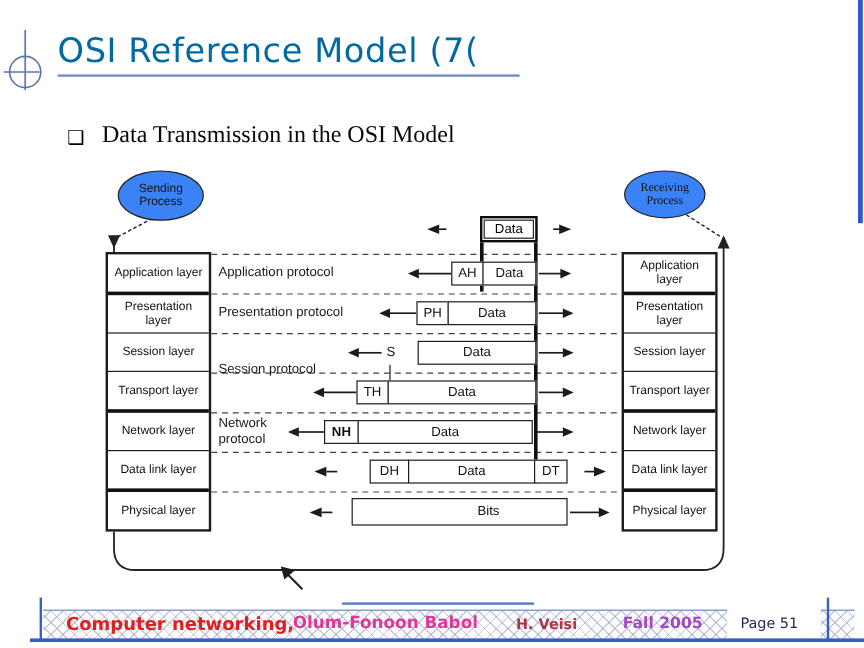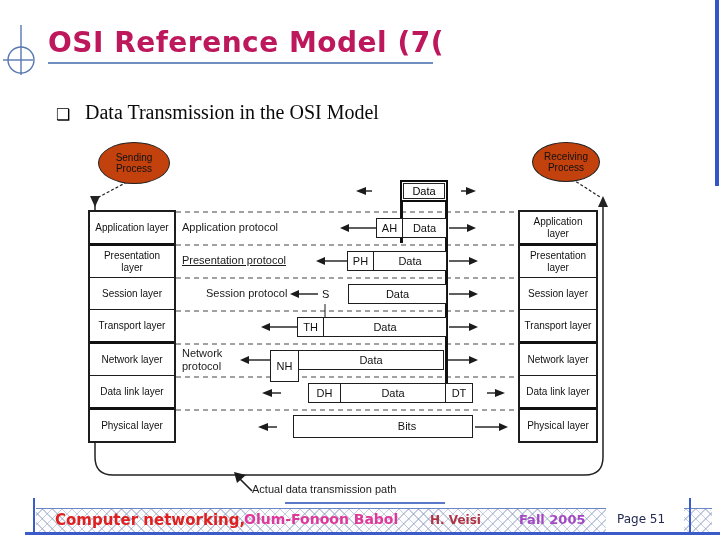--- a/index.html
+++ b/index.html
@@ -4,31 +4,31 @@
 <style>
   html,body{margin:0;padding:0;background:#888;}
   .page{position:relative;width:720px;height:540px;background:#fff;overflow:hidden;
         font-family:"Liberation Sans",sans-serif;margin:0 auto;}
   
   .edge-line{position:absolute;left:715px;top:0;width:4px;height:186px;background:#3456c8;}
   
   .compass{position:absolute;left:0;top:20px;}
   
   .title{position:absolute;left:48px;top:26px;font-family:"DejaVu Sans",sans-serif;
-         font-weight:bold;font-size:28px;color:#be185d;letter-spacing:.5px;}
+         font-weight:normal;font-size:28px;color:#0369a1;letter-spacing:.5px;}
   .title-rule{position:absolute;left:48px;top:62px;width:385px;height:2px;background:#6f8fc0;}
   
   .bullet-glyph{position:absolute;left:56px;top:105px;font-size:16px;color:#000;}
   .bullet-text{position:absolute;left:85px;top:101px;font-family:"Liberation Serif",serif;
                font-size:20px;color:#0a0a0a;}
   .box{position:absolute;background:#fff;border:1.4px solid #1d1d1d;box-sizing:border-box;
        display:flex;align-items:center;justify-content:center;font-size:11px;color:#111;
        line-height:1;}
   .thickline{position:absolute;background:#111;}
-  .ellipse{position:absolute;border:1.6px solid #222;border-radius:50%;background:#c2410c;
+  .ellipse{position:absolute;border:1.6px solid #222;border-radius:50%;background:#3b82f6;
            display:flex;align-items:center;justify-content:center;text-align:center;
            font-size:10px;line-height:1.15;color:#111;z-index:4;}
   .stack{position:absolute;width:88px;border:2px solid #1d1d1d;background:#fff;
          display:flex;flex-direction:column;box-sizing:border-box;z-index:3;}
   .stack.right{width:80px;}
   .stack .row{height:31px;display:flex;align-items:center;justify-content:center;
               text-align:center;font-size:10px;line-height:1.15;color:#111;
               border-top:1px solid #1d1d1d;padding:0 2px;}
   .stack .row:first-child{border-top:none;}
   .stack .row.thick{border-top:3px solid #111;}
@@ -137,21 +137,21 @@
       <polygon points="356,191 366,187 366,195"></polygon>
         <polygon points="476,191 466,187 466,195"></polygon>
     </g>
     <g>
       <line x1="252" y1="491" x2="240" y2="479" stroke="#1b1b1b" stroke-width="1.6"></line>
       <polygon points="234,472 237,483 246,475" fill="#1b1b1b"></polygon>
     </g>
   </svg>
 
   <div class="ellipse" style="left:98px;top:142px;width:70px;height:40px;">Sending Process</div>
-  <div class="ellipse" style="left:532px;top:142px;width:66px;height:38px;">Receiving Process</div>
+  <div class="ellipse" style="left:520px;top:142px;width:66px;height:38px;font-family:Liberation Serif, serif;">Receiving Process</div>
 
   <div class="stack" style="left:88px;top:210px;">
     <div class="row">Application layer</div>
     <div class="row thick">Presentation layer</div>
     <div class="row">Session layer</div>
     <div class="row">Transport layer</div>
     <div class="row thick">Network layer</div>
     <div class="row">Data link layer</div>
     <div class="row thick">Physical layer</div>
   </div>
@@ -160,22 +160,22 @@
     <div class="row">Application layer</div>
     <div class="row thick">Presentation layer</div>
     <div class="row">Session layer</div>
     <div class="row">Transport layer</div>
     <div class="row thick">Network layer</div>
     <div class="row">Data link layer</div>
     <div class="row thick">Physical layer</div>
   </div>
 
   <div class="proto" style="left:182px;top:221px;">Application protocol</div>
-  <div class="proto" style="left:182px;top:254px;text-decoration:underline;">Presentation protocol</div>
-  <div class="proto" style="left:182px;top:287px;margin-left:24px;">Session protocol</div>
+  <div class="proto" style="left:182px;top:254px;">Presentation protocol</div>
+  <div class="proto" style="left:182px;top:302px;">Session protocol</div>
   <div class="proto" style="left:182px;top:347px;width:60px;">Network protocol</div>
 
   <div class="thickline zbox" style="left:400px;top:181px;width:3px;height:62px;"></div>
   <div class="thickline zbox" style="left:445px;top:181px;width:3px;height:222px;"></div>
 
   <div class="topdata">
     <div class="inner">Data</div>
   </div>
 
   <div class="box zbox" style="left:376px;top:218px;width:27px;height:20px;">AH</div>
@@ -183,30 +183,29 @@
 
   <div class="box zbox" style="left:347px;top:251px;width:27px;height:20px;">PH</div>
   <div class="box zbox" style="left:373px;top:251px;width:74px;height:20px;">Data</div>
 
   <span class="hdrS" style="left:322px;top:288px;">S</span>
   <div class="box zbox" style="left:348px;top:284px;width:99px;height:20px;">Data</div>
 
   <div class="box zbox" style="left:297px;top:317px;width:27px;height:20px;">TH</div>
   <div class="box zbox" style="left:323px;top:317px;width:124px;height:20px;">Data</div>
 
-  <div class="box zbox" style="left:270px;top:350px;width:29px;height:32px;">NH</div>
+  <div class="box zbox" style="left:270px;top:350px;width:29px;height:20px;font-weight:bold;">NH</div>
   <div class="box zbox" style="left:298px;top:350px;width:146px;height:20px;">Data</div>
 
   <div class="box zbox" style="left:308px;top:383px;width:33px;height:20px;">DH</div>
   <div class="box zbox" style="left:340px;top:383px;width:106px;height:20px;">Data</div>
   <div class="box zbox" style="left:445px;top:383px;width:28px;height:20px;">DT</div>
 
   <div class="box zbox" style="left:293px;top:415px;width:180px;height:23px;padding-left:48px;">Bits</div>
 
-  <div class="caption">Actual data transmission path</div>
 
   <div class="pre-rule"></div>
   <div class="f-band"></div>
   <div class="f-white"></div>
   <div class="f-bottom"></div>
   <div class="f-tick" style="left:33px;"></div>
   <div class="f-tick" style="left:689px;"></div>
 
   <div class="f-text f-course">Computer networking,</div>
   <div class="f-text f-inst">Olum-Fonoon Babol</div>

